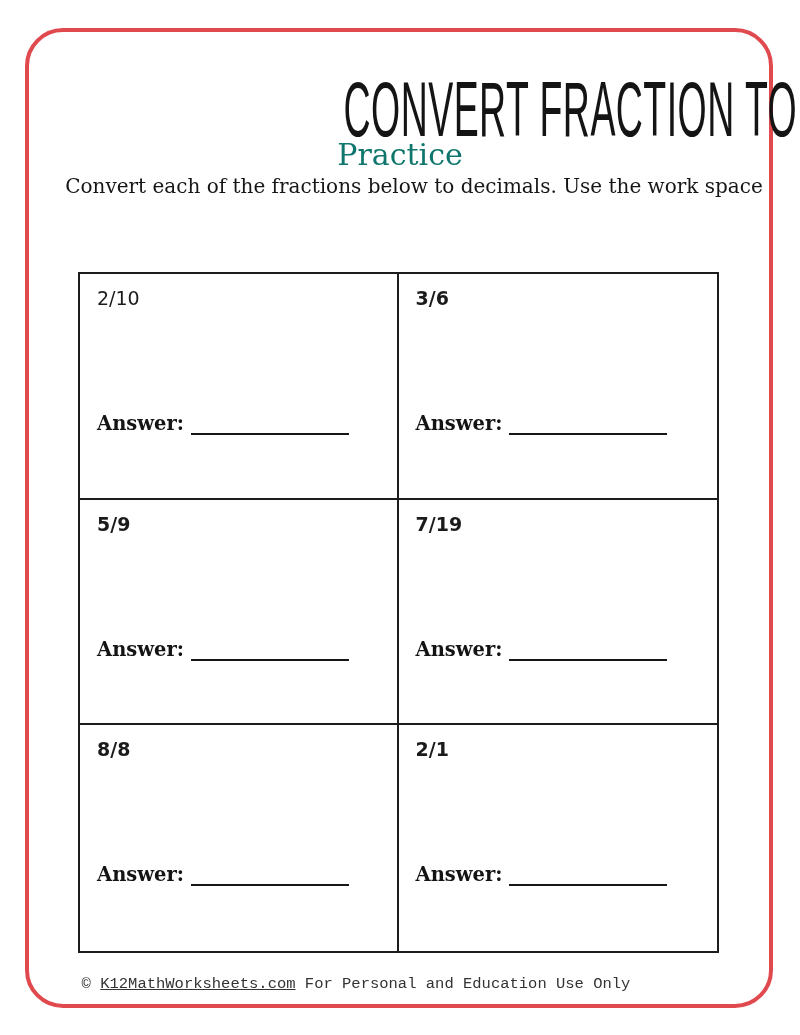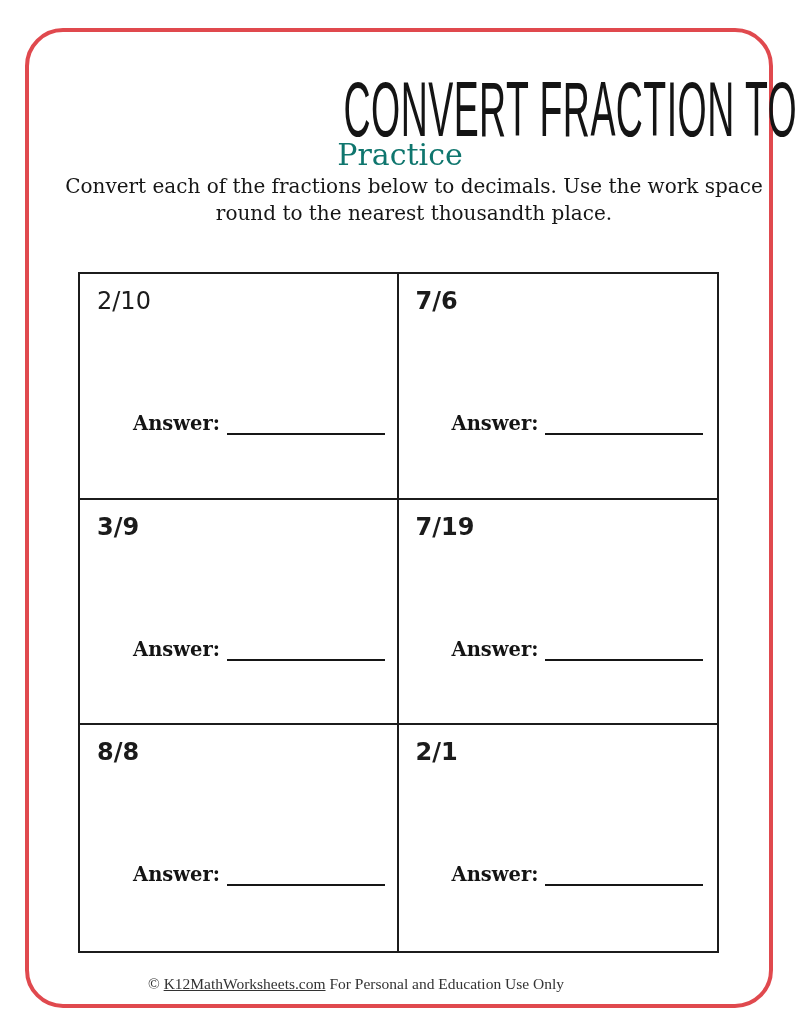--- a/index.html
+++ b/index.html
@@ -81,53 +81,52 @@
     border-right: 2px solid #1c1c1c;
     border-bottom: 2px solid #1c1c1c;
   }
   .cell:nth-child(even) { border-right: none; }
   .cell:nth-child(5), .cell:nth-child(6) { border-bottom: none; }
 
   .fraction {
     position: absolute;
     top: 13px; left: 17px;
     font-family: "DejaVu Sans", sans-serif;
-    font-size: 24px;
+    font-size: 19px;
     font-weight: 700;
     color: #1b1b1b;
   }
   .cell:nth-child(1) .fraction { font-weight: 400; }
 
   .answer-row {
     position: absolute;
     top: 138px; left: 17px;
     white-space: nowrap;
   }
   .answer-label {
     font-family: "DejaVu Serif", serif;
     font-weight: 700;
     font-size: 19.5px;
     color: #141414;
-    margin-left: 36px;
   }
   .answer-line {
     display: inline-block;
     width: 158px;
     margin-left: 7px;
     border-bottom: 2px solid #161616;
     vertical-align: -5px;
   }
 
   
   .footer {
     position: absolute;
     top: 975px; left: 0;
     width: 712px;
     text-align: center;
-    font-family: Liberation Serif, serif;
+    font-family: Liberation Mono, monospace;
     font-size: 15.5px;
     color: #333333;
   }
   .footer-link {
     color: #333333;
     text-decoration: underline;
     cursor: pointer;
   }
 </style>
 </head>
@@ -136,41 +135,40 @@
 <div class="frame" style="border-color: rgb(224, 73, 78);"></div>
 
 <div class="title-wrap">
   <span class="title-text">CONVERT FRACTION TO DECIMAL</span>
 </div>
 
 <div class="subtitle">Practice</div>
 
 <div class="instructions">
   <div>Convert each of the fractions below to decimals. Use the work space</div>
-  <div>round to the nearest thousandth place.</div>
 </div>
 
 <div class="worksheet-grid">
 
   <div class="cell">
     <span class="fraction">2/10</span>
     <div class="answer-row">
       <span class="answer-label">Answer:</span><span class="answer-line"></span>
     </div>
   </div>
 
   <div class="cell">
-    <span class="fraction">7/6</span>
+    <span class="fraction">3/6</span>
     <div class="answer-row">
       <span class="answer-label">Answer:</span><span class="answer-line"></span>
     </div>
   </div>
 
   <div class="cell">
-    <span class="fraction">3/9</span>
+    <span class="fraction">5/9</span>
     <div class="answer-row">
       <span class="answer-label">Answer:</span><span class="answer-line"></span>
     </div>
   </div>
 
   <div class="cell">
     <span class="fraction">7/19</span>
     <div class="answer-row">
       <span class="answer-label">Answer:</span><span class="answer-line"></span>
     </div>

